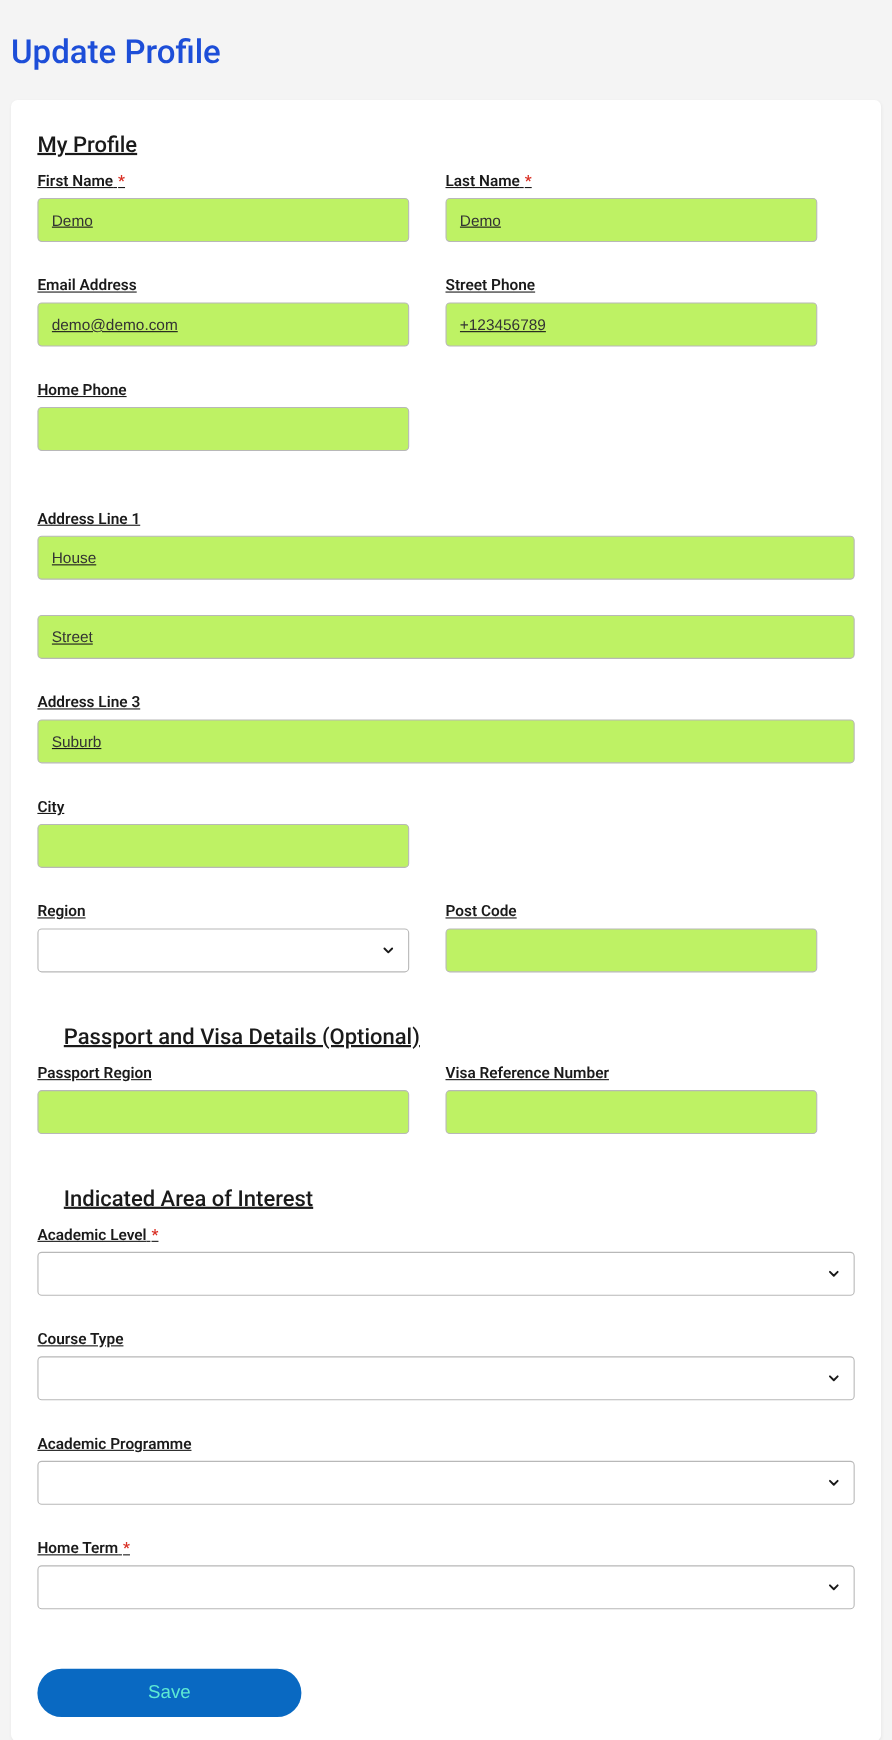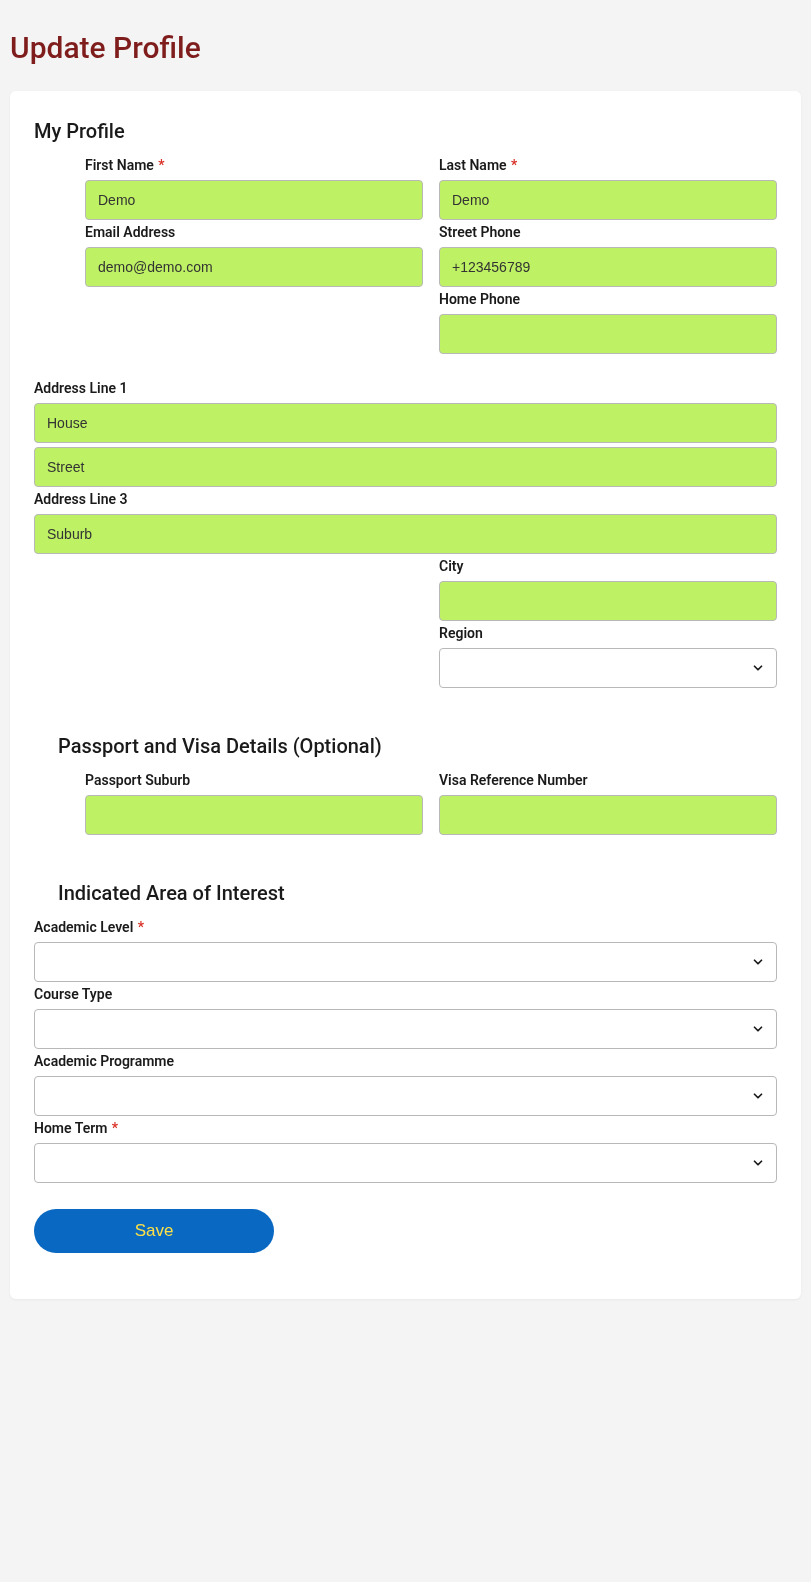--- a/index.html
+++ b/index.html
@@ -12,44 +12,44 @@
     background: #f4f4f4;
     color: #1a1a1a;
     width: 811px;
   }
   .page {
     padding: 10px;
   }
   .page-title {
     font-size: 30px;
     font-weight: 500;
-    color: #7f1d1d;
+    color: #1d4ed8;
     margin: 20px 0 26px 0;
   }
   .card {
     background: #fff;
     border-radius: 6px;
-    padding: 28px 24px 46px 24px;
+    padding: 28px 24px 22px 24px;
     box-shadow: 0 1px 3px rgba(0,0,0,0.05);
+    text-decoration: underline;
   }
   .section-heading {
     font-size: 20px;
     font-weight: 500;
     color: #1a1a1a;
     margin-bottom: 14px;
   }
   .section-gap {
     margin-top: 46px;
     margin-left: 24px;
   }
   .form-row {
     display: flex;
-    gap: 16px;
-    margin-bottom: 4px;
-    justify-content: flex-end;
+    gap: 33px;
+    margin-bottom: 32px;
   }
   .form-group {
     display: flex;
     flex-direction: column;
   }
   .form-group.half {
     flex: 1;
     max-width: 338px;
   }
   .form-group.full {
@@ -106,21 +106,21 @@
     display: block;
   }
   .address-spacer {
     height: 22px;
   }
   .save-btn {
     display: inline-flex;
     align-items: center;
     justify-content: center;
     background: #0969c2;
-    color: #fde047;
+    color: #5eead4;
     border: none;
     border-radius: 22px;
     height: 44px;
     width: 240px;
     font-size: 17px;
     font-weight: 500;
     cursor: pointer;
     margin-top: 22px;
   }
 </style>
@@ -206,29 +206,33 @@
           <select class="form-select">
             <option></option>
           </select>
           <span class="select-caret">
             <svg viewBox="0 0 24 24" fill="none" stroke="#1a1a1a" stroke-width="3" stroke-linecap="round" stroke-linejoin="round">
                 <polyline points="6 9 12 15 18 9"></polyline>
               </svg>
           </span>
         </div>
       </div>
+      <div class="form-group half">
+        <label class="form-label">Post Code</label>
+        <input class="form-input" type="text" value="" style="">
+      </div>
     </div>
 
 
     
     <h2 class="section-heading section-gap">Passport and Visa Details (Optional)</h2>
 
     <div class="form-row">
       <div class="form-group half">
-        <label class="form-label">Passport Suburb</label>
+        <label class="form-label">Passport Region</label>
         <input class="form-input" type="text" value="" style="">
       </div>
       <div class="form-group half">
         <label class="form-label">Visa Reference Number</label>
         <input class="form-input" type="text" value="" style="">
       </div>
     </div>
 
     
     <h2 class="section-heading section-gap">Indicated Area of Interest</h2>

